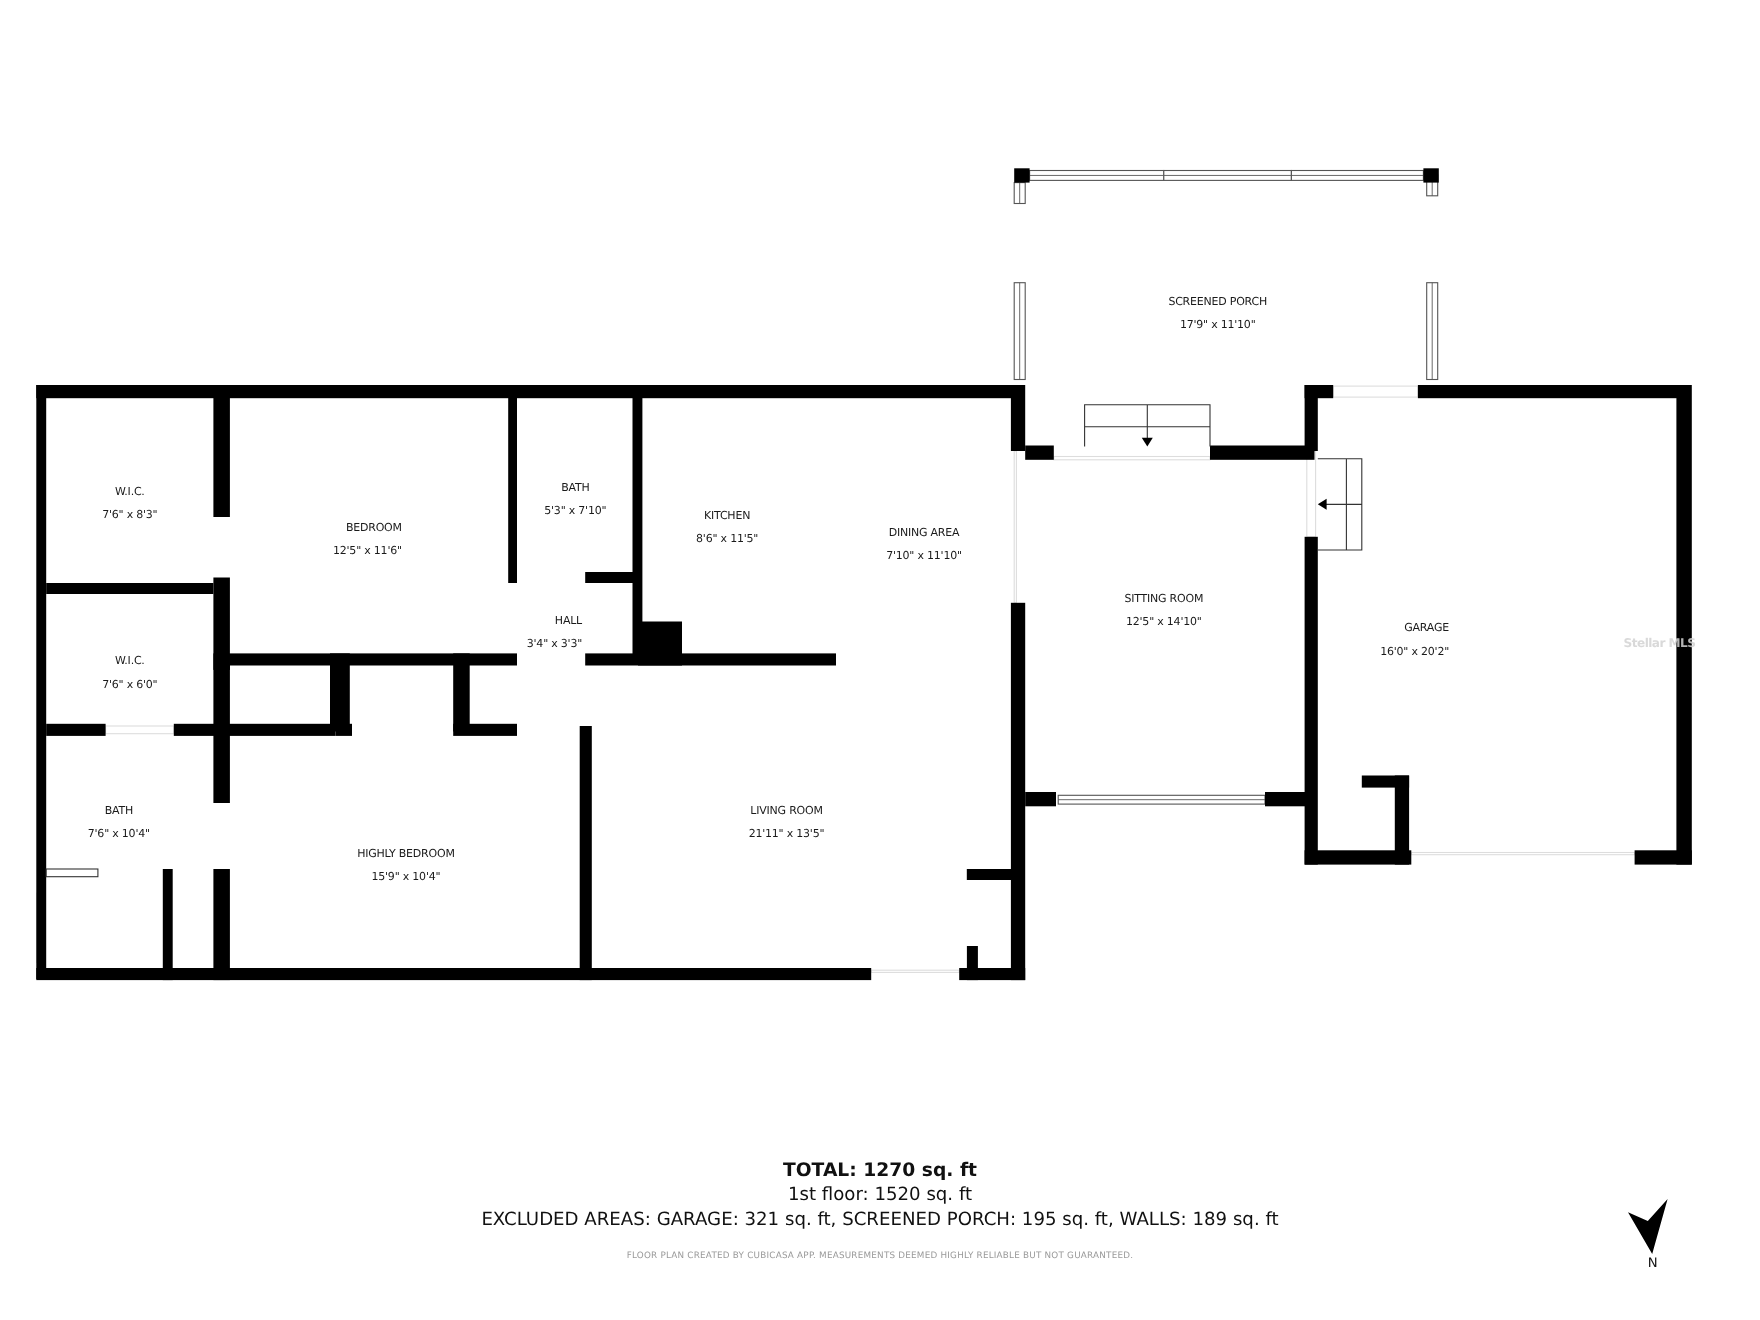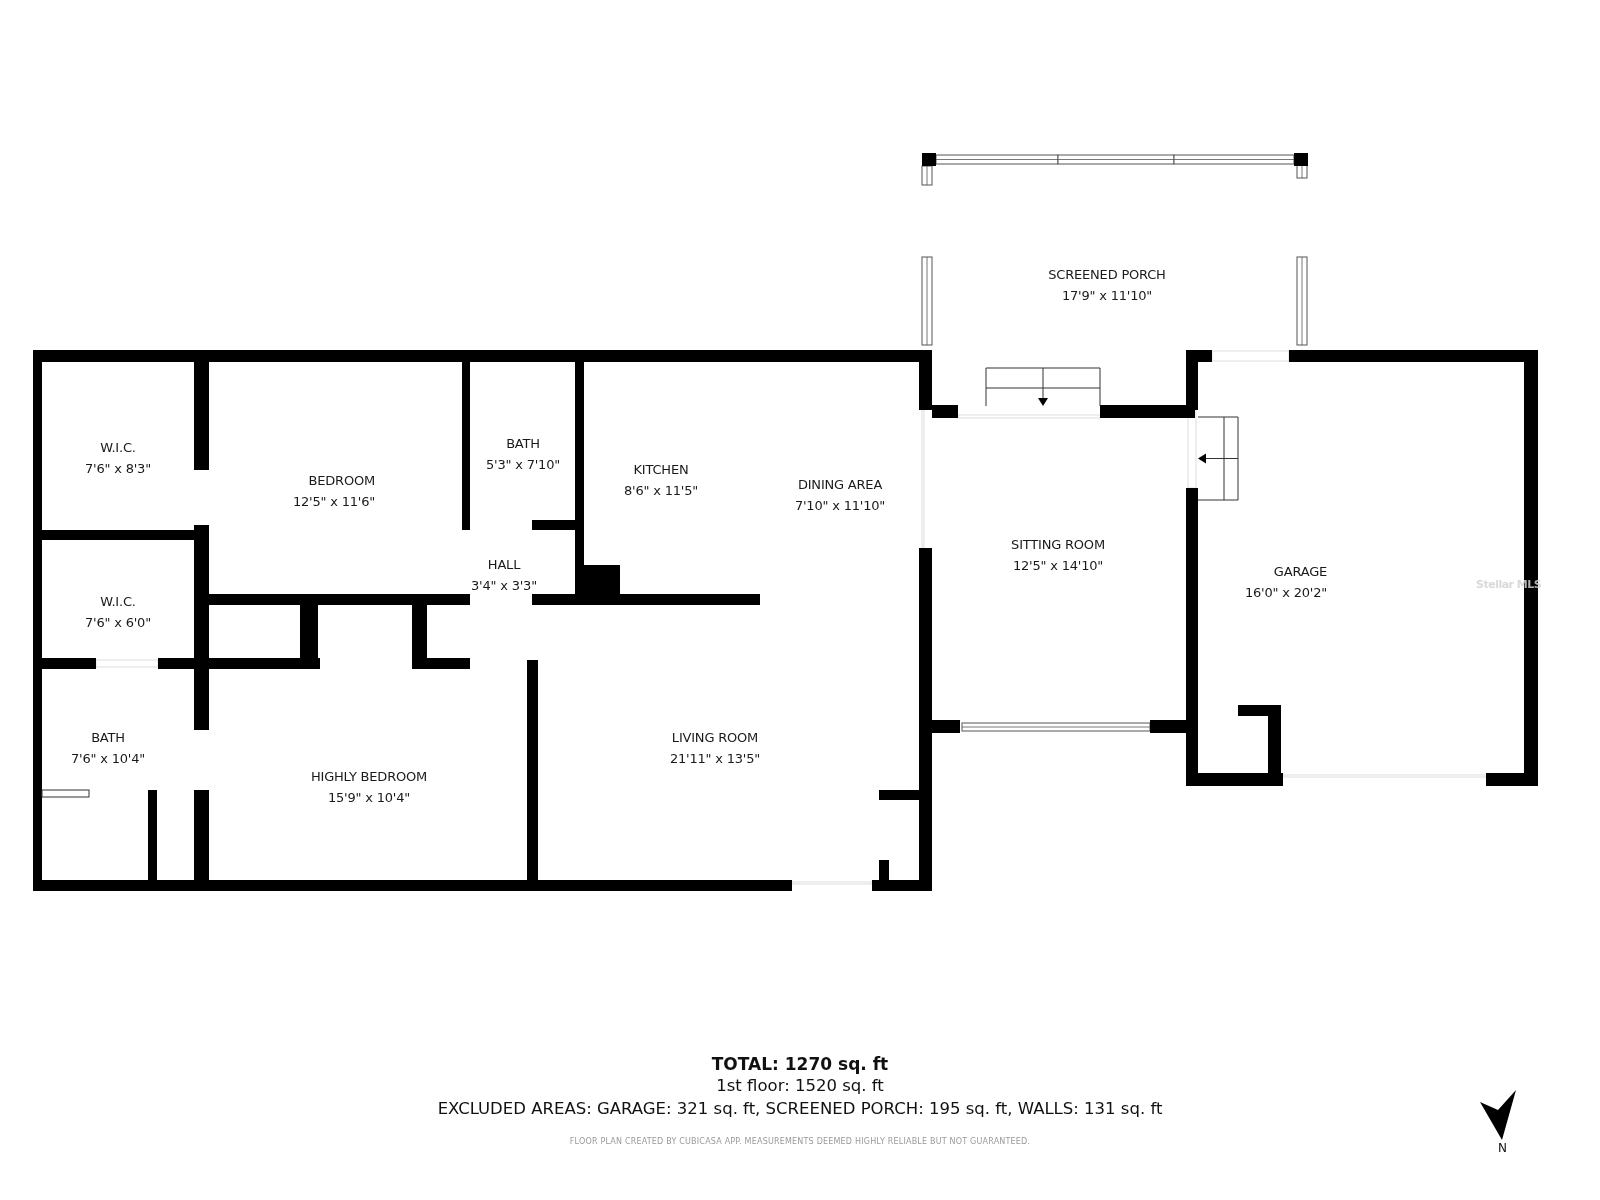--- a/index.html
+++ b/index.html
@@ -1,18 +1,18 @@
 <!DOCTYPE html>
 <html><head>
 <meta charset="utf-8">
 <style>
   html, body { margin: 0; padding: 0; background: #ffffff; }
   body { width: 1600px; height: 1200px; position: relative; overflow: hidden; font-family: "DejaVu Sans", "Liberation Sans", sans-serif; }
   #plan { position: absolute; left: 0; top: 0; }
-  .room-label { position: absolute; transform: translate(-50%, 0); text-align: center; color: #1a1a1a; font-size: 13px; line-height: 21px; white-space: nowrap; letter-spacing: -0.2px; }
+  .room-label { position: absolute; transform: translate(-50%, 0); text-align: center; color: #1a1a1a; font-size: 10px; line-height: 21px; white-space: nowrap; letter-spacing: -0.2px; }
   .room-label .name, .room-label .dims { display: block; }
   .footer { position: absolute; left: 0; width: 1600px; text-align: center; color: #111; }
   .total { top: 1054px; font-size: 17px; font-weight: bold; }
   .floor { top: 1076px; font-size: 16.5px; }
   .excluded { top: 1099px; font-size: 16.5px; }
   .disclaimer { top: 1137px; font-size: 8px; color: #9a9a9a; letter-spacing: 0.2px; }
   .watermark { position: absolute; left: 1476px; top: 578px; font-size: 11px; font-weight: bold; color: rgba(210,210,210,0.85); letter-spacing: -0.5px; }
   .compass { position: absolute; left: 1478px; top: 1088px; width: 42px; height: 70px; }
   .compass-n { position: absolute; left: 1498px; top: 1141px; font-size: 12px; color: #111; }
 </style>
@@ -136,21 +136,21 @@
       <span class="dims">5'3" x 7'10"</span>
     </div>
   <div class="room-label" style="left: 661px; top: 459px;">
       <span class="name">KITCHEN</span>
       <span class="dims">8'6" x 11'5"</span>
     </div>
   <div class="room-label" style="left: 840px; top: 474px;">
       <span class="name">DINING AREA</span>
       <span class="dims">7'10" x 11'10"</span>
     </div>
-  <div class="room-label" style="left: 504px; top: 554px;">
+  <div class="room-label" style="left: 504px; top: 554px; text-align: right;">
       <span class="name">HALL</span>
       <span class="dims">3'4" x 3'3"</span>
     </div>
   <div class="room-label" style="left: 118px; top: 591px;">
       <span class="name">W.I.C.</span>
       <span class="dims">7'6" x 6'0"</span>
     </div>
   <div class="room-label" style="left: 108px; top: 727px;">
       <span class="name">BATH</span>
       <span class="dims">7'6" x 10'4"</span>
@@ -174,19 +174,19 @@
   <div class="room-label" style="left: 1286px; top: 561px; text-align: right;">
       <span class="name">GARAGE</span>
       <span class="dims">16'0" x 20'2"</span>
     </div>
 </div>
 
 <div class="watermark">Stellar MLS</div>
 
 <div class="footer total">TOTAL: 1270 sq. ft</div>
 <div class="footer floor">1st floor: 1520 sq. ft</div>
-<div class="footer excluded">EXCLUDED AREAS: GARAGE: 321 sq. ft, SCREENED PORCH: 195 sq. ft, WALLS: 131 sq. ft</div>
+<div class="footer excluded">EXCLUDED AREAS: GARAGE: 321 sq. ft, SCREENED PORCH: 195 sq. ft, WALLS: 189 sq. ft</div>
 <div class="footer disclaimer">FLOOR PLAN CREATED BY CUBICASA APP. MEASUREMENTS DEEMED HIGHLY RELIABLE BUT NOT GUARANTEED.</div>
 
 <svg class="compass" viewBox="0 0 42 70">
   <polygon points="2,14 20,22 38,2 24,52" fill="#000"></polygon>
 </svg>
 <div class="compass-n">N</div>
 
 </body></html>

